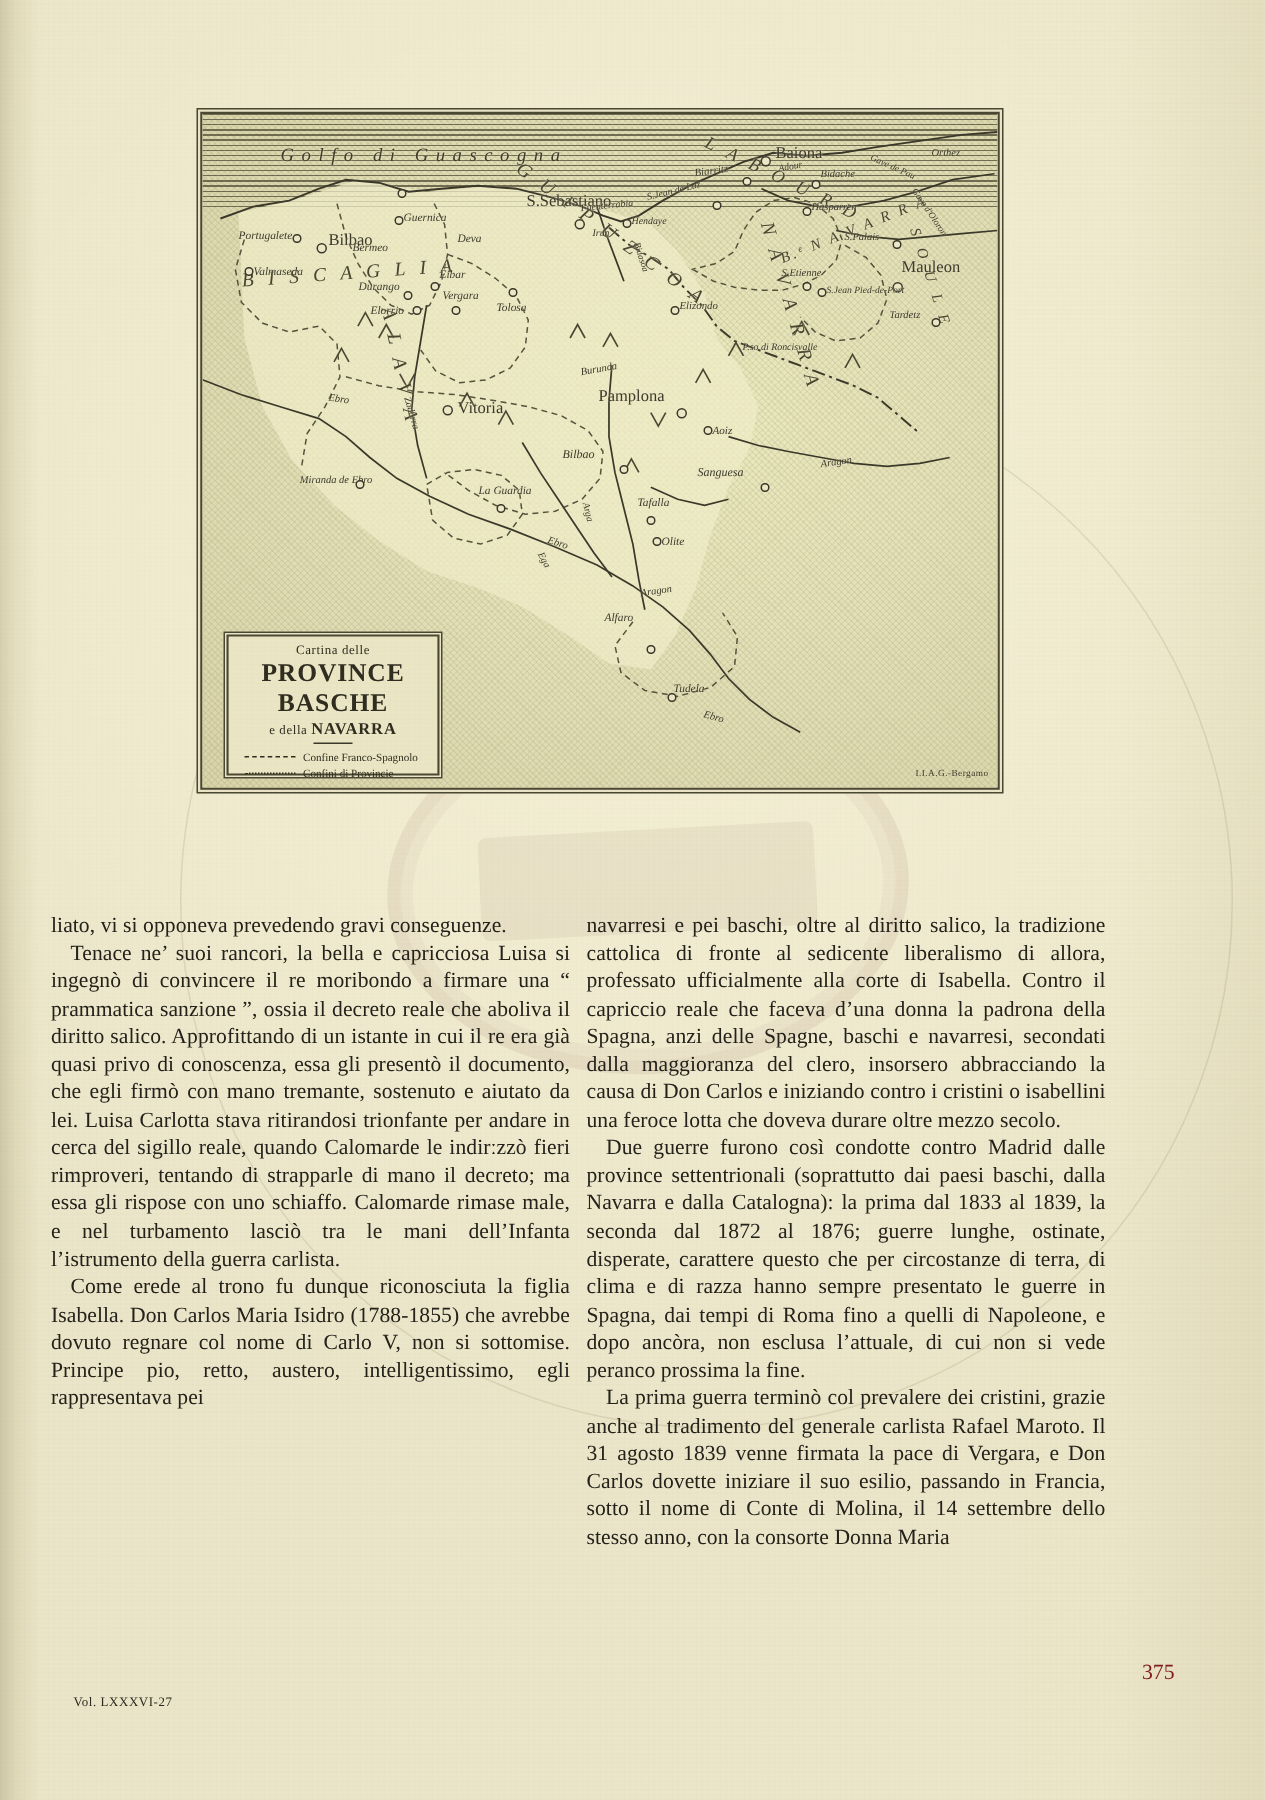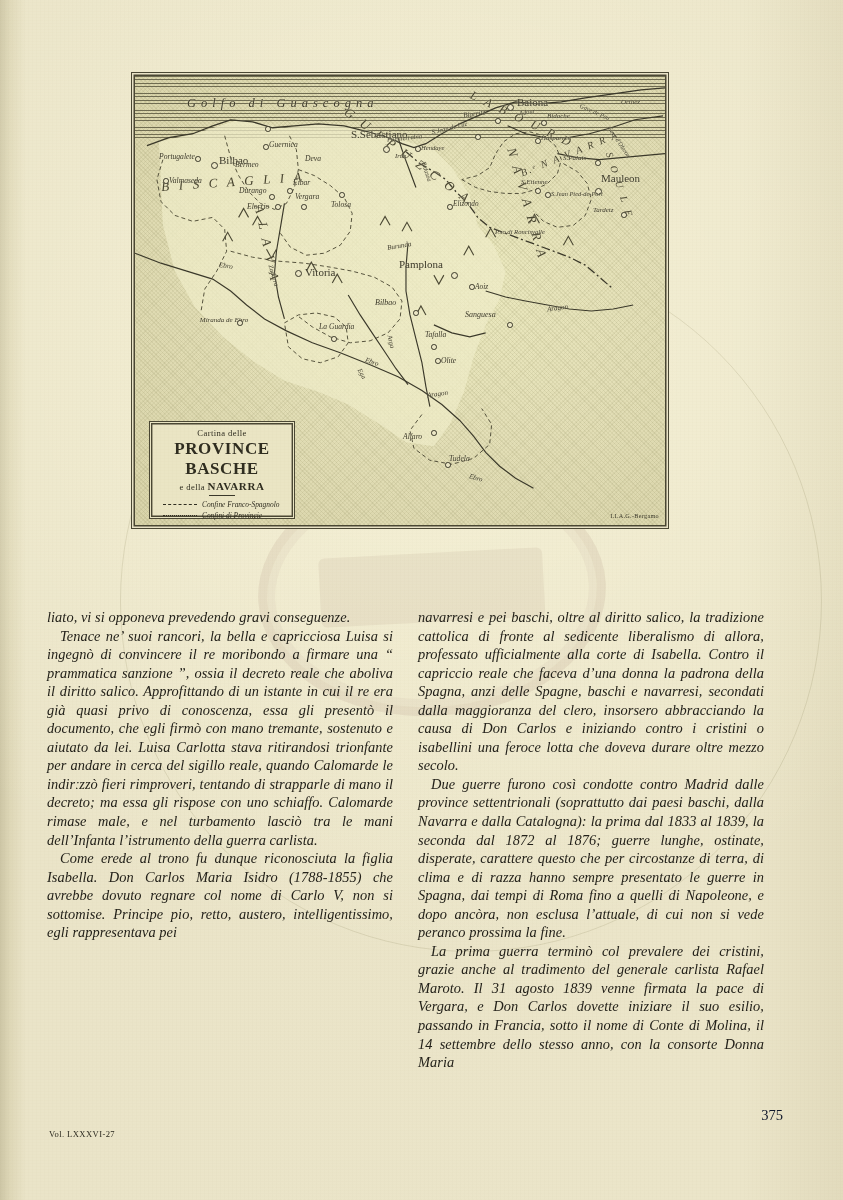--- a/index.html
+++ b/index.html
@@ -91,39 +91,39 @@
     position:absolute;left:14px;bottom:6px;width:146px;height:98px;
     background:#eae5c4;border:1.2px solid #4a4733;
     box-shadow:0 0 0 1px #eae5c4 inset, 0 0 0 2.4px #4a4733 inset;
     padding:6px 5px 4px;box-sizing:border-box;text-align:center;color:#2f2d20;
   }
   .lg-l1{font-size:8.6px;letter-spacing:.4px;}
   .lg-l2{font-size:17px;font-weight:bold;letter-spacing:.6px;margin-top:1px;}
   .lg-l3{font-size:8.6px;letter-spacing:.4px;margin-top:1px;}
   .lg-l3 b{font-size:11px;letter-spacing:.6px;}
   .lg-rule{width:26px;height:1.2px;background:#3a382a;margin:3px auto 4px;}
-  .lg-key{display:flex;align-items:center;gap:5px;font-size:7.4px;font-style:italic;margin:1.5px 0 0 8px;}
+  .lg-key{display:flex;align-items:center;gap:5px;font-size:7.4px;margin:1.5px 0 0 8px;}
   .k-dashdot{width:34px;height:0;border-top:1.4px dashed #2f2d20;}
   .k-dash{width:34px;height:0;border-top:1.2px dotted #2f2d20;}
   .scalebar{margin:5px 4px 0;position:relative;height:16px;}
   .sb-nums{display:flex;justify-content:space-between;font-size:6px;color:#2f2d20;padding:0 1px;}
   .sb-bar{height:3px;margin-top:1px;background:
       linear-gradient(90deg,#2f2d20 0 16%,#ded8b6 16% 30%,#2f2d20 30% 58%,#ded8b6 58% 72%,#2f2d20 72% 86%,#ded8b6 86% 100%);
       border:.6px solid #2f2d20;box-sizing:border-box;}
   .sb-cap{font-size:6px;font-style:italic;text-align:center;margin-top:1px;color:#2f2d20;}
   .credit{position:absolute;right:6px;bottom:6px;font-size:6.2px;color:#3a382a;letter-spacing:.3px;}
   .fig-caption{
     position:absolute;left:0;top:463px;width:538px;text-align:center;
     font-size:11.4px;letter-spacing:1.9px;color:#2e2c20;
   }
 
   
   #cols{
-    position:absolute;left:47px;top:608px;width:718px;height:480px;
-    display:flex;gap:25px;font-style:italic;
+    position:absolute;left:34px;top:608px;width:718px;height:480px;
+    display:flex;gap:11px;
   }
   .col{width:346px;}
   .col p{
     margin:0;
     font-size:14.4px;
     line-height:18.55px;
     text-align:justify;
     text-align-last:left;
     color:#23211a;
     hyphens:manual;
@@ -132,21 +132,21 @@
   .col p + p{text-indent:13px;}
   .col p.first{text-indent:0;}
 
   
   #vol{
     position:absolute;left:49px;top:1129px;
     font-size:8.6px;letter-spacing:.4px;color:#2a281e;
   }
   #pageno{
     position:absolute;right:60px;top:1107px;
-    font-size:14.5px;color:#0f172a;
+    font-size:14.5px;color:#7f1d1d;
   }
 </style>
 </head>
 <body>
 
 <div id="page"></div>
 <div id="arc"></div>
 <div id="stamp"></div>
 
 <div id="figure">
@@ -296,21 +296,21 @@
       <div class="lbl it" style="left:330px;top:234px;font-size:8px;">Sanguesa</div>
         <div class="dot sm" style="left:372px;top:246px;"></div>
       <div class="lbl it" style="left:290px;top:254px;font-size:7.6px;">Tafalla</div>
         <div class="dot sm" style="left:296px;top:268px;"></div>
       <div class="lbl it" style="left:306px;top:280px;font-size:7.6px;">Olite</div>
         <div class="dot sm" style="left:300px;top:282px;"></div>
       <div class="lbl it" style="left:184px;top:246px;font-size:7.6px;">La Guardia</div>
         <div class="dot sm" style="left:196px;top:260px;"></div>
       <div class="lbl it" style="left:62px;top:240px;font-size:7px;width:54px;line-height:8px;text-align:center;">Miranda de Ebro</div>
         <div class="dot sm" style="left:102px;top:244px;"></div>
-      <div class="lbl it" style="left:268px;top:356px;font-size:7.6px;">Alfaro</div>
+      <div class="lbl it" style="left:268px;top:331px;font-size:7.6px;">Alfaro</div>
         <div class="dot sm" style="left:296px;top:354px;"></div>
       <div class="lbl it" style="left:314px;top:378px;font-size:7.6px;">Tudela</div>
         <div class="dot sm" style="left:310px;top:386px;"></div>
 
       <div class="lbl it" style="left:84px;top:186px;font-size:7px;transform:rotate(8deg);">Ebro</div>
       <div class="lbl it" style="left:230px;top:282px;font-size:7px;transform:rotate(18deg);">Ebro</div>
       <div class="lbl it" style="left:334px;top:398px;font-size:7px;transform:rotate(16deg);">Ebro</div>
       <div class="lbl it" style="left:292px;top:314px;font-size:7px;transform:rotate(-8deg);">Aragon</div>
       <div class="lbl it" style="left:412px;top:228px;font-size:7px;transform:rotate(-8deg);">Aragon</div>
       <div class="lbl it" style="left:128px;top:196px;font-size:6.6px;transform:rotate(74deg);">Zadorra</div>

